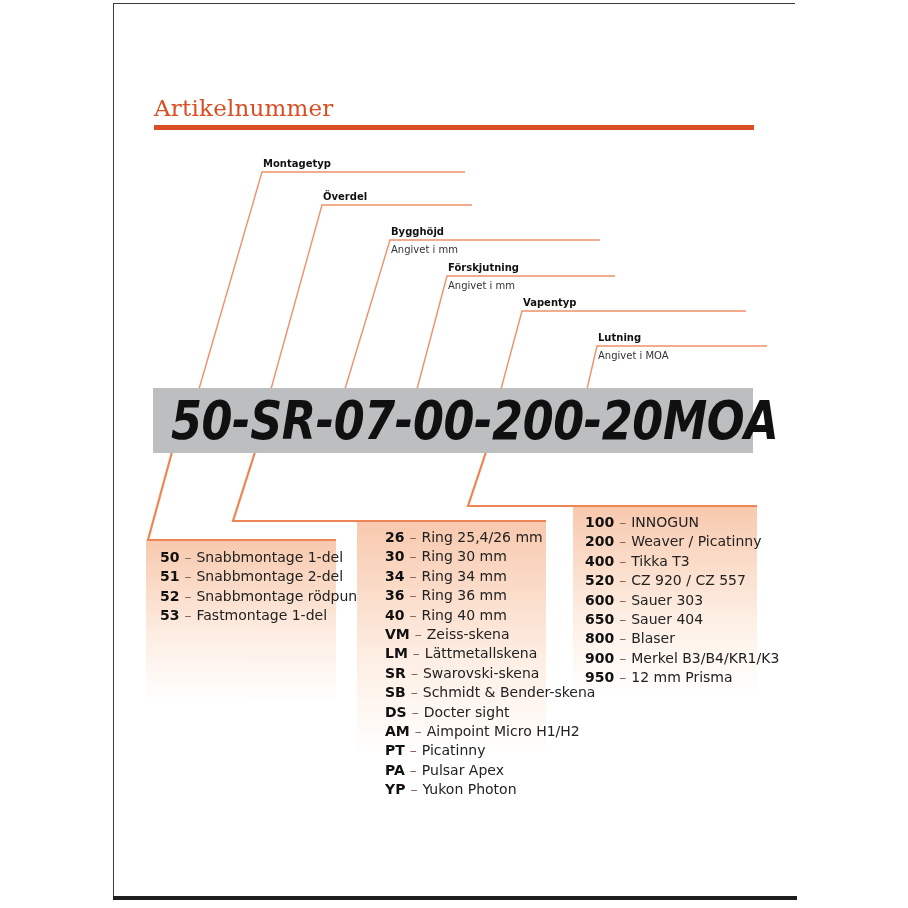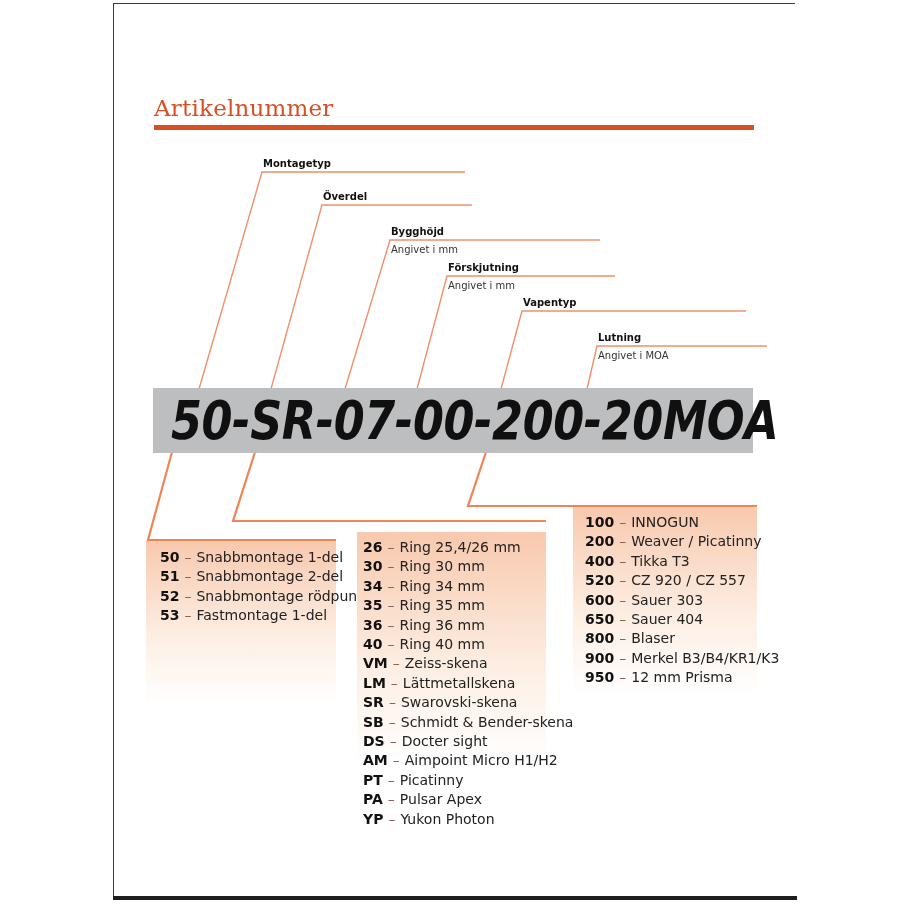--- a/index.html
+++ b/index.html
@@ -46,21 +46,21 @@
   .callout-5{left:597px;top:346px;}
 
   
   .code-bar{position:absolute;left:153px;top:388px;width:600px;height:65px;background:var(--bar-bg);}
   .code-text{position:absolute;left:18px;top:0;line-height:65px;font-size:53px;font-weight:bold;font-style:italic;
     letter-spacing:-0.5px;color:#101010;transform:scaleX(0.84);transform-origin:0 50%;white-space:nowrap;}
 
   
   .legend{position:absolute;background:linear-gradient(to bottom,var(--box-fill) 0%,#fdeee3 55%,rgba(255,255,255,0) 95%);}
   .legend-left{left:146px;top:541px;width:190px;height:172px;padding:7px 12px 0 14px;}
-  .legend-mid{left:357px;top:522px;width:189px;height:246px;padding:6px 0 0 6px;margin-top:10px;}
+  .legend-mid{left:357px;top:522px;width:189px;height:246px;padding:6px 0 0 28px;}
   .legend-right{left:573px;top:507px;width:184px;height:198px;padding:6px 8px 0 12px;}
   .row{line-height:19.4px;font-size:14px;white-space:nowrap;}
   .row .code{font-weight:bold;color:#111;}
   .row .dash{margin:0 5px;color:var(--dash);}
   .row .desc{color:#222;}
 </style>
 </head>
 <body>
 
 <div class="stage">
@@ -139,23 +139,20 @@
       </div>
 
       <div class="row">
         <span class="code">30</span><span class="dash">–</span><span class="desc">Ring 30 mm</span>
       </div>
 
       <div class="row">
         <span class="code">34</span><span class="dash">–</span><span class="desc">Ring 34 mm</span>
       </div>
 
-      <div class="row">
-        <span class="code">35</span><span class="dash">–</span><span class="desc">Ring 35 mm</span>
-      </div>
 
       <div class="row">
         <span class="code">36</span><span class="dash">–</span><span class="desc">Ring 36 mm</span>
       </div>
 
       <div class="row">
         <span class="code">40</span><span class="dash">–</span><span class="desc">Ring 40 mm</span>
       </div>
 
       <div class="row">

